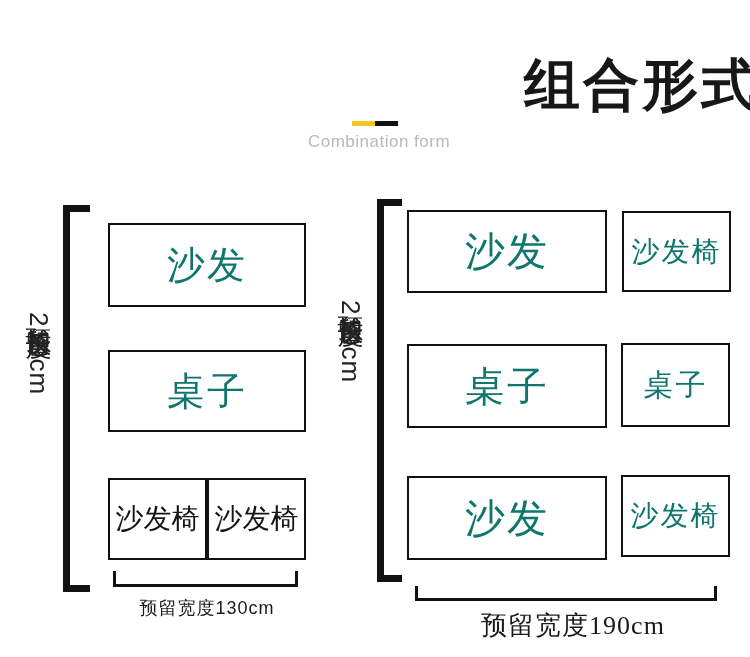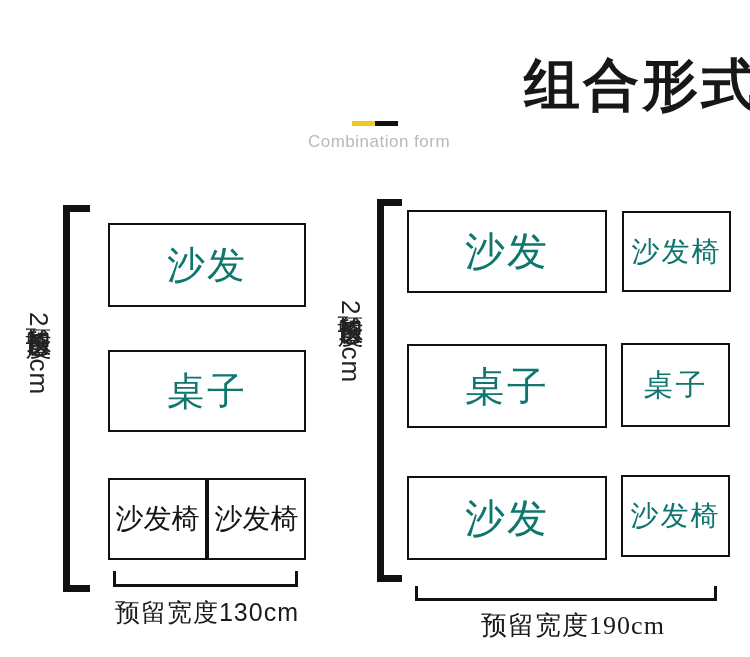--- a/index.html
+++ b/index.html
@@ -62,21 +62,21 @@
   
   .w-bracket{
     position:absolute;box-sizing:border-box;
     border-left:3px solid #111;border-right:3px solid #111;border-bottom:3px solid #111;
   }
   #left-wbracket{left:113px;top:571px;width:185px;height:16px;}
   #right-wbracket{left:415px;top:586px;width:302px;height:15px;}
   .w-label{
     position:absolute;text-align:center;font-weight:500;color:#1a1a1a;letter-spacing:1px;
   }
-  #left-wlabel{left:98px;top:596px;width:218px;font-size:25px;}
+  #left-wlabel{left:98px;top:596px;width:218px;font-size:18px;}
   #right-wlabel{left:423px;top:608px;width:300px;font-size:26px;font-family:Liberation Serif, serif;}
 </style>
 </head>
 <body>
 
 <div id="canvas">
 
   <div class="title">组合形式</div>
   <div class="divider">
     <span class="seg-yellow"></span><span class="seg-black"></span>

